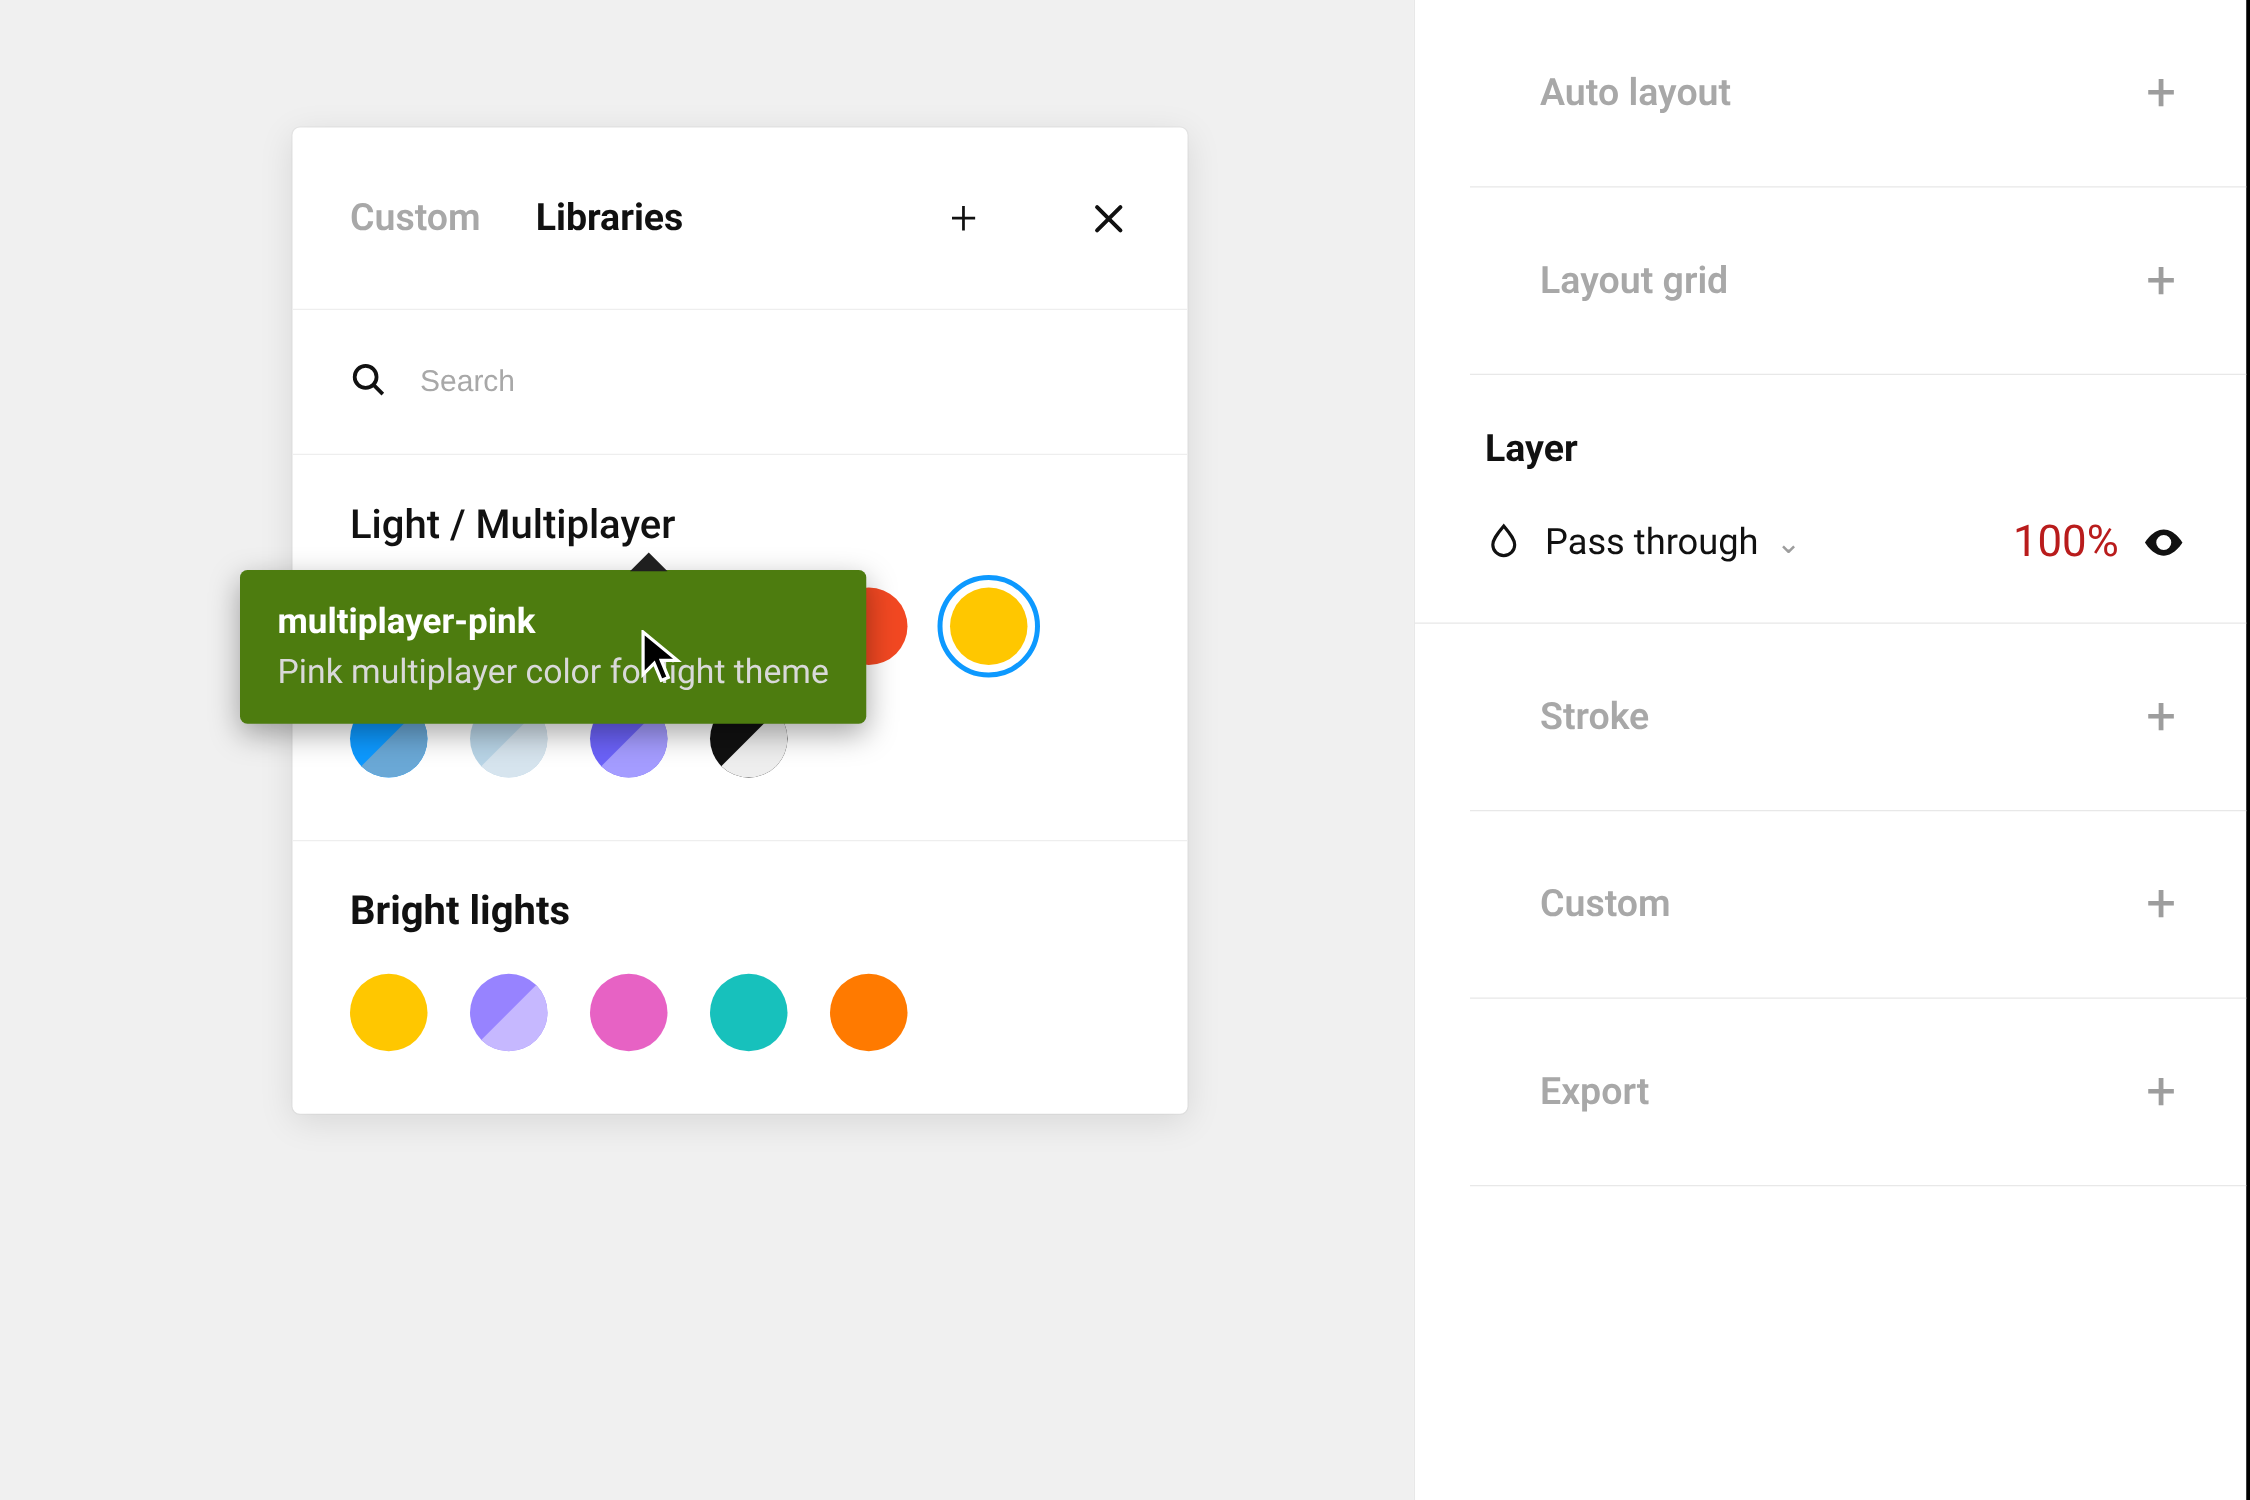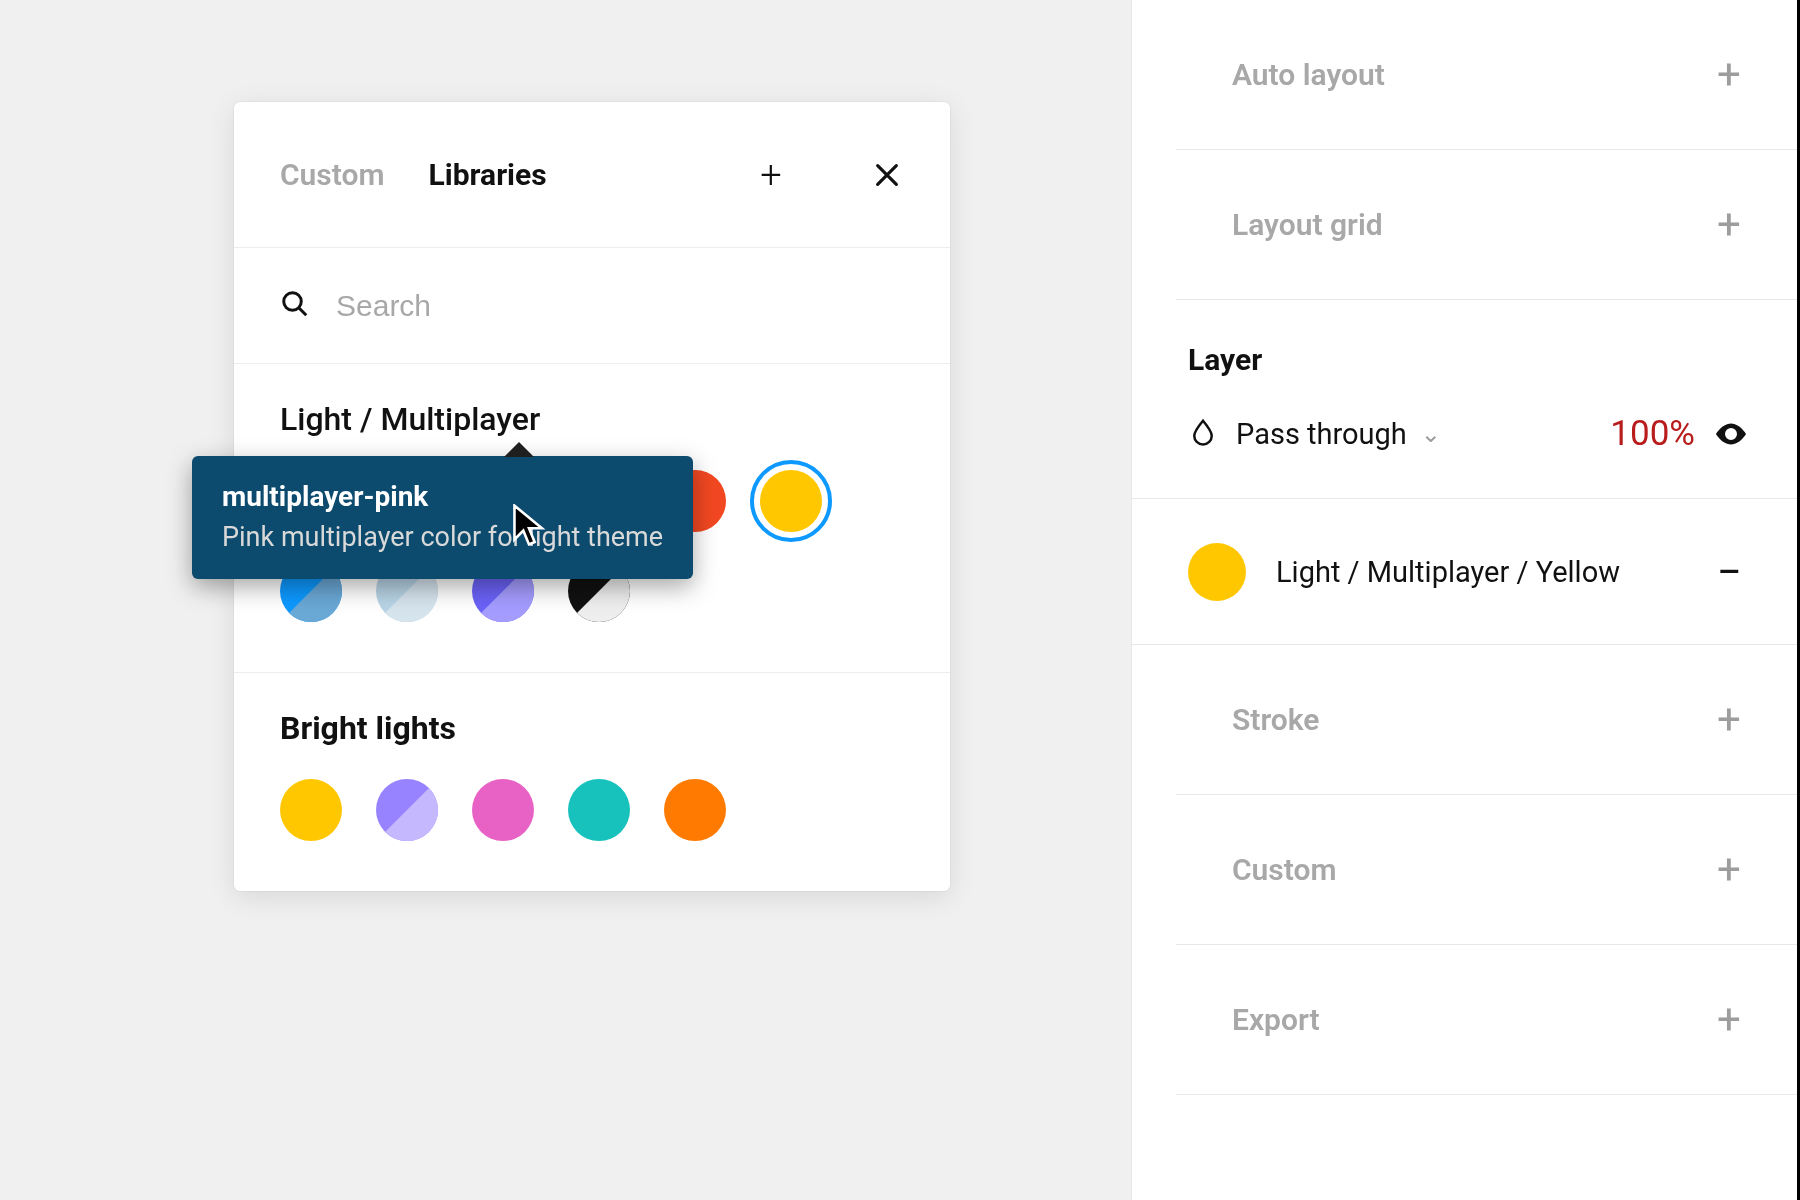--- a/index.html
+++ b/index.html
@@ -113,21 +113,21 @@
   .pp-plus { font-size: 38px; font-weight: 300; line-height: 1; }
 
   .pp-search {
     height: 116px;
     display:flex; align-items:center;
     padding: 0 46px;
     gap: 26px;
     border-bottom: 1.5px solid #eeeeee;
   }
   .pp-search input {
-    border:none; outline:none; font-size: 30px; width: 100%;
+    border:none; outline:none; font-size: 24px; width: 100%;
     color:#111;
   }
   .pp-search input::placeholder { color:#a8a8a8; }
 
   .pp-section {
     padding: 36px 46px 50px 46px;
     border-bottom: 1.5px solid #eeeeee;
   }
   .pp-section:last-child { border-bottom:none; }
   .pp-section h4 {
@@ -161,21 +161,21 @@
   .swatch.half .second{
     position:absolute; inset:0;
     clip-path: polygon(100% 0, 100% 100%, 0 100%);
   }
 
   
   .tooltip {
     position:absolute;
     top: 456px;
     left: 192px;
-    background:#0c4a6e;
+    background:#4d7c0f;
     color:#fff;
     border-radius: 6px;
     padding: 24px 30px 26px 30px;
     box-shadow: 0 8px 24px rgba(0,0,0,.35);
     z-index: 50;
   }
   .tooltip::before{
     content:"";
     position:absolute;
     top:-14px;
@@ -226,26 +226,20 @@
       <span class="spacer"></span>
       <span class="opacity">100%</span>
       <span class="eye">
         <svg width="36" height="36" viewBox="0 0 24 24" fill="#111">
           <path d="M12 5C6 5 2 12 2 12s4 7 10 7 10-7 10-7-4-7-10-7Zm0 11a4 4 0 1 1 0-8 4 4 0 0 1 0 8Z"></path>
         </svg>
       </span>
     </div>
   </div>
 
-  <div class="fill-row">
-    <span class="fill-swatch" style="background:#ffc700"></span>
-    <span class="fill-name">Light / Multiplayer / Yellow</span>
-    <span class="spacer"></span>
-    <span class="minus-lg">−</span>
-  </div>
 
   <div class="panel-row panel-collapsed">
     <span class="panel-title-muted">Stroke</span>
     <span class="plus-lg">+</span>
   </div>
 
   <div class="panel-row panel-collapsed">
     <span class="panel-title-muted">Custom</span>
     <span class="plus-lg">+</span>
   </div>

